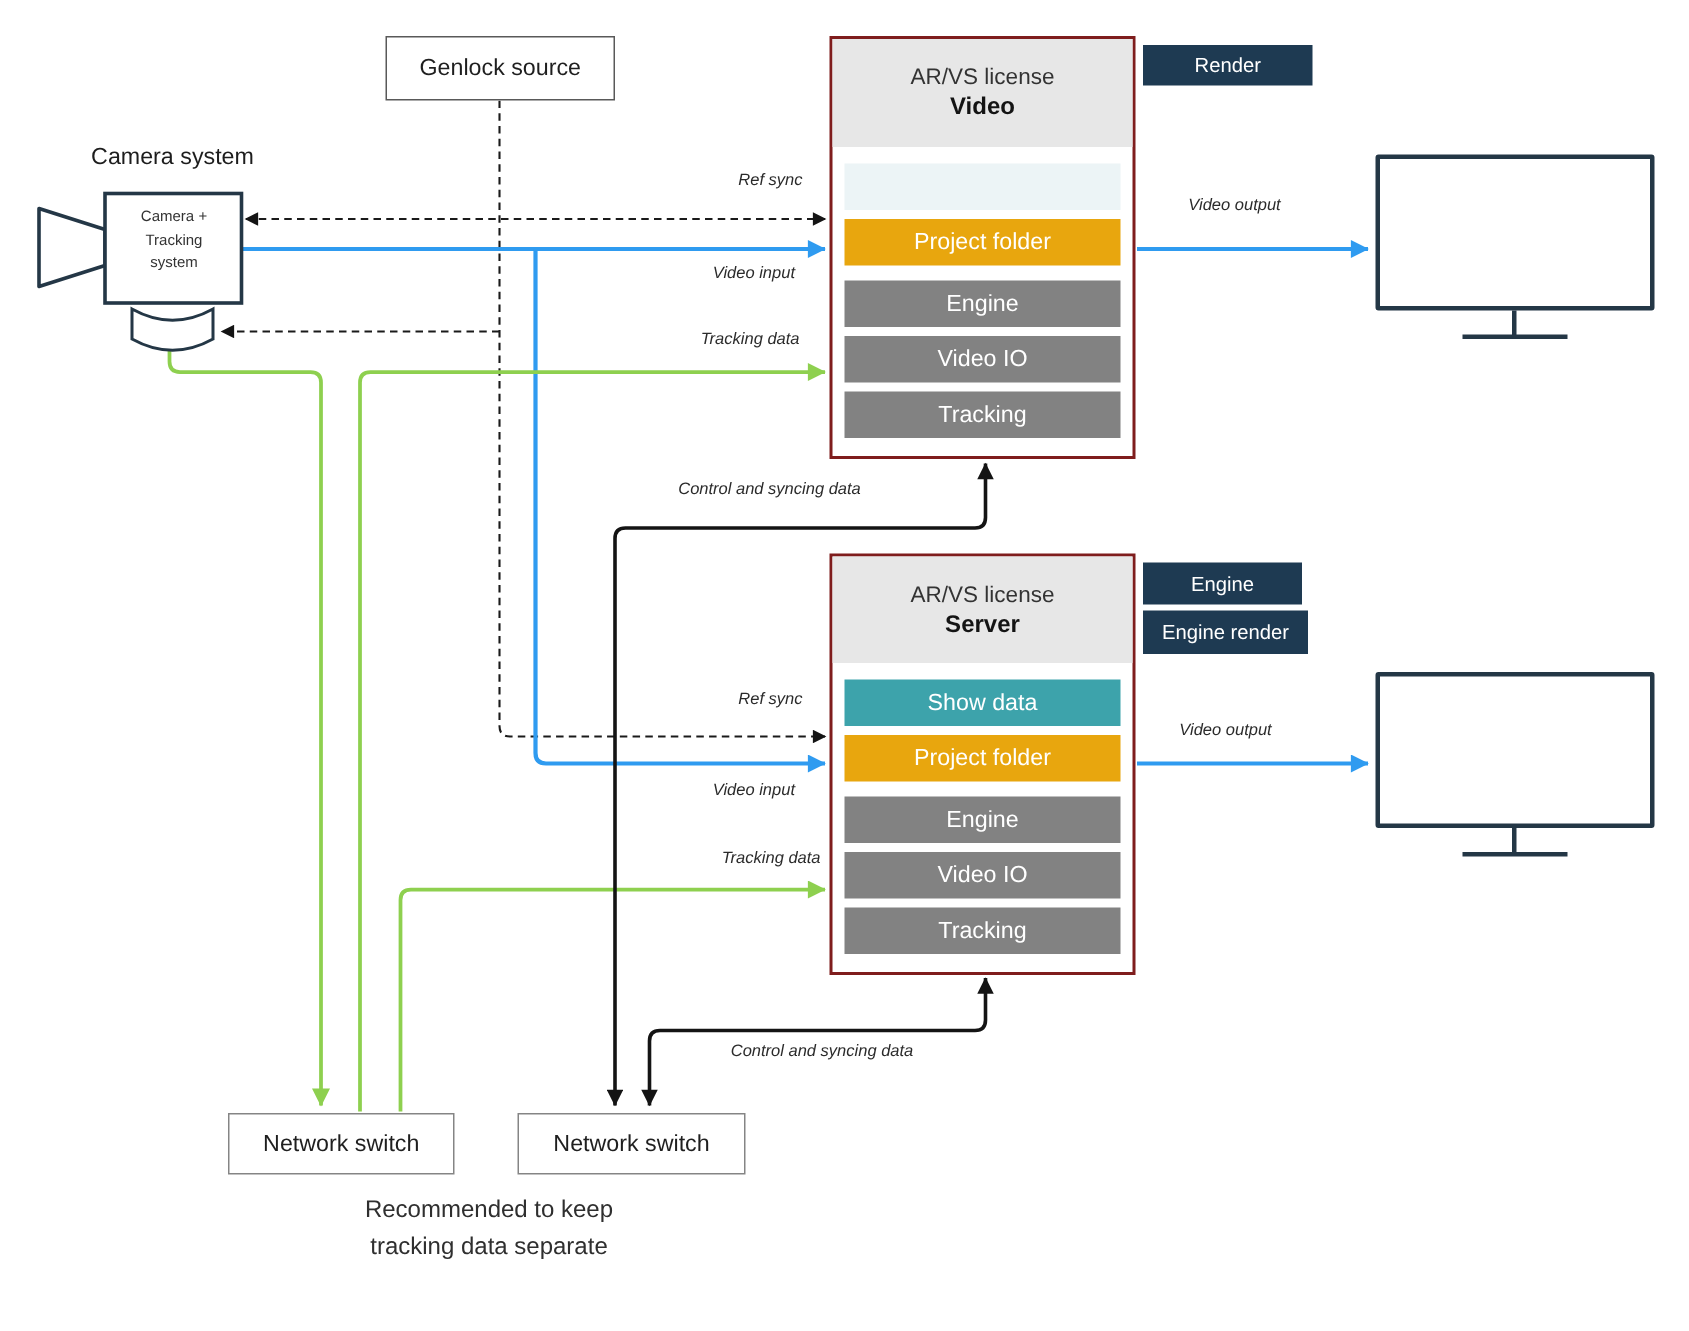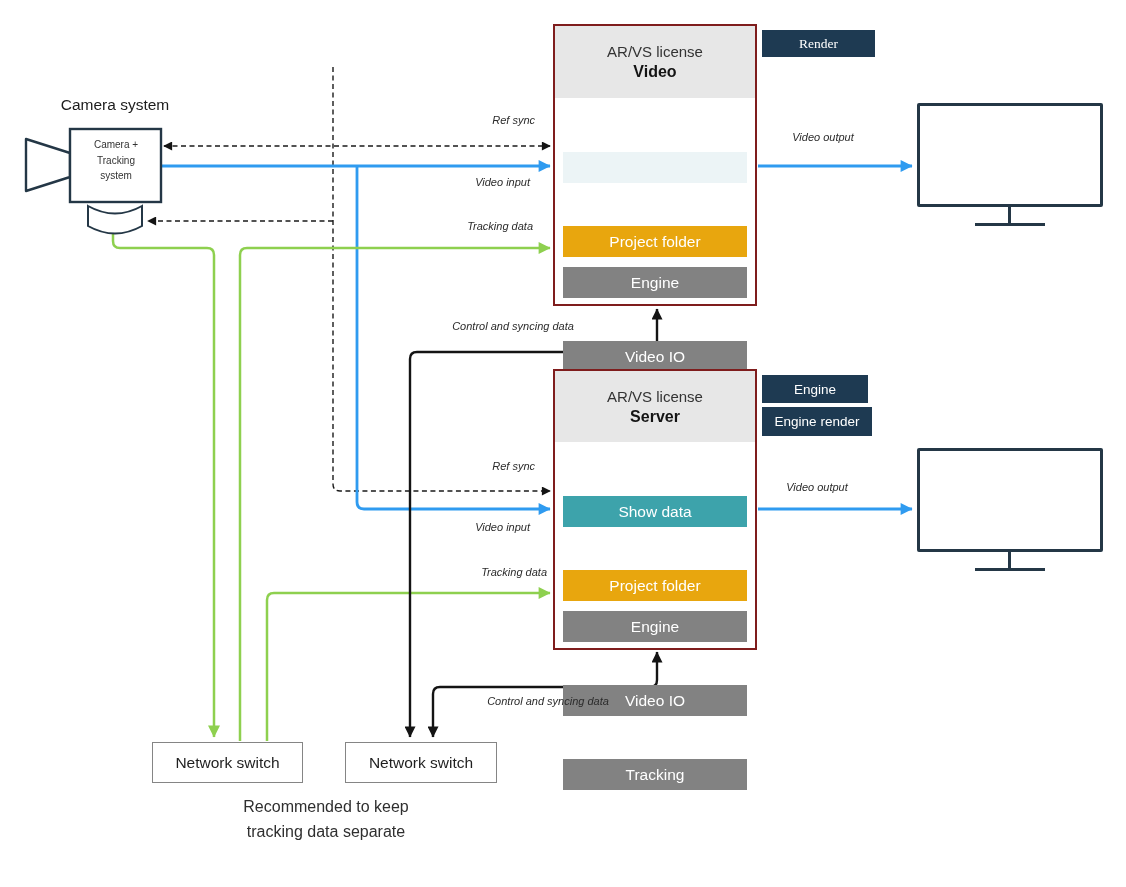--- a/index.html
+++ b/index.html
@@ -23,21 +23,21 @@
   }
   .license-header{
     height:72px;background:#e7e7e7;display:flex;flex-direction:column;
     justify-content:center;align-items:center;gap:3px;
   }
   .license-header .lic{font-size:15px;color:#333333;}
   .license-header .role{font-size:16px;font-weight:bold;color:#141414;}
   .rows{padding:11px 8px 0 8px;}
   .row{
     height:31px;margin-bottom:6px;display:flex;align-items:center;justify-content:center;
-    font-size:15.5px;color:#ffffff;margin-top:43px;
+    font-size:15.5px;color:#ffffff;
   }
   .row.pale{background:#ecf4f6;}
   .row.orange{background:#e8a60e;}
   .row.teal{background:#3da3ab;}
   .row.gray{background:#828282;}
   .row.gap-before{margin-top:10px;}
   
   .badge{
     position:absolute;background:#1e3a52;color:#ffffff;font-size:13.5px;
     display:flex;align-items:center;justify-content:center;box-sizing:border-box;
@@ -112,35 +112,38 @@
 
   <svg class="abs" style="left:0;top:0;width:1126px;height:887px;pointer-events:none" viewBox="0 0 1126 887">
     <polygon points="26,139 70,153 70,177 26,191" fill="#ffffff" stroke="#243746" stroke-width="2.4" stroke-linejoin="round"></polygon>
     <rect x="70" y="129" width="91" height="73" fill="#ffffff" stroke="#243746" stroke-width="2.4"></rect>
     <path d="M 88 206 Q 115 221 142 206 L 142 226 Q 115 241 88 226 Z" fill="#ffffff" stroke="#243746" stroke-width="2"></path>
   </svg>
   <div class="camera-device-label">Camera +
 Tracking
 system</div>
 
+  <div class="plainbox" style="left:257px;top:24px;width:153px;height:43px;">
+    <span>Genlock source</span>
+  </div>
 
   <div class="license-box" style="left:553px;top:24px;height:282px;">
     <div class="license-header">
       <div class="lic">AR/VS license</div>
       <div class="role">Video</div>
     </div>
     <div class="rows">
       <div class="row pale"></div>
       <div class="row orange">Project folder</div>
       <div class="row gray gap-before">Engine</div>
       <div class="row gray">Video IO</div>
       <div class="row gray">Tracking</div>
     </div>
   </div>
-  <div class="badge" style="left:762px;top:30px;width:113px;height:27px;font-family:Liberation Serif, serif;">Render</div>
+  <div class="badge" style="left:762px;top:30px;width:113px;height:27px;">Render</div>
 
   <div class="license-box" style="left:553px;top:369px;height:281px;">
     <div class="license-header" style="height:71px;">
       <div class="lic">AR/VS license</div>
       <div class="role">Server</div>
     </div>
     <div class="rows">
       <div class="row teal">Show data</div>
       <div class="row orange">Project folder</div>
       <div class="row gray gap-before">Engine</div>

